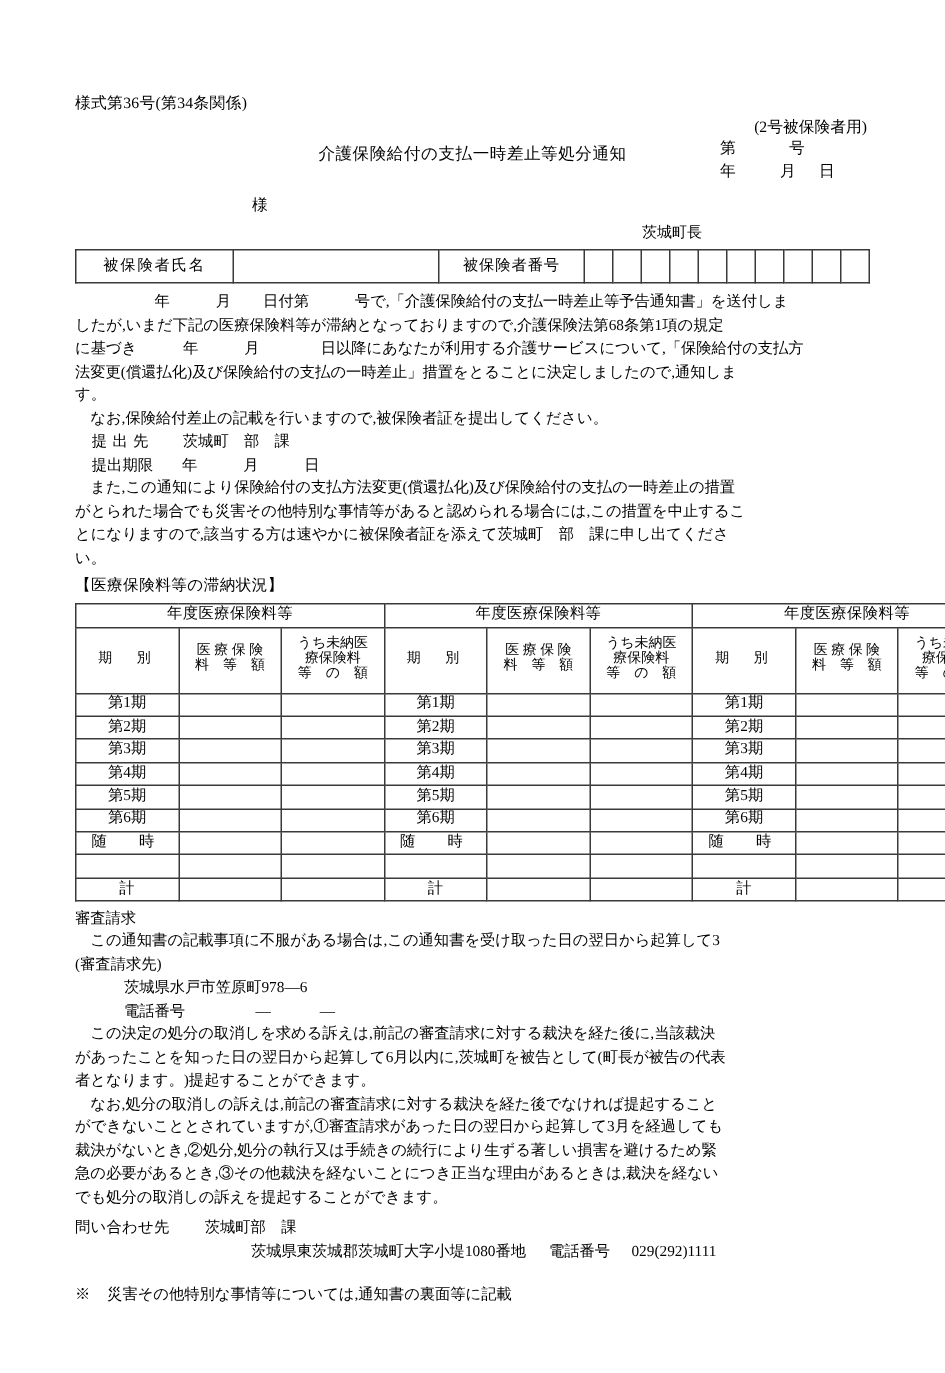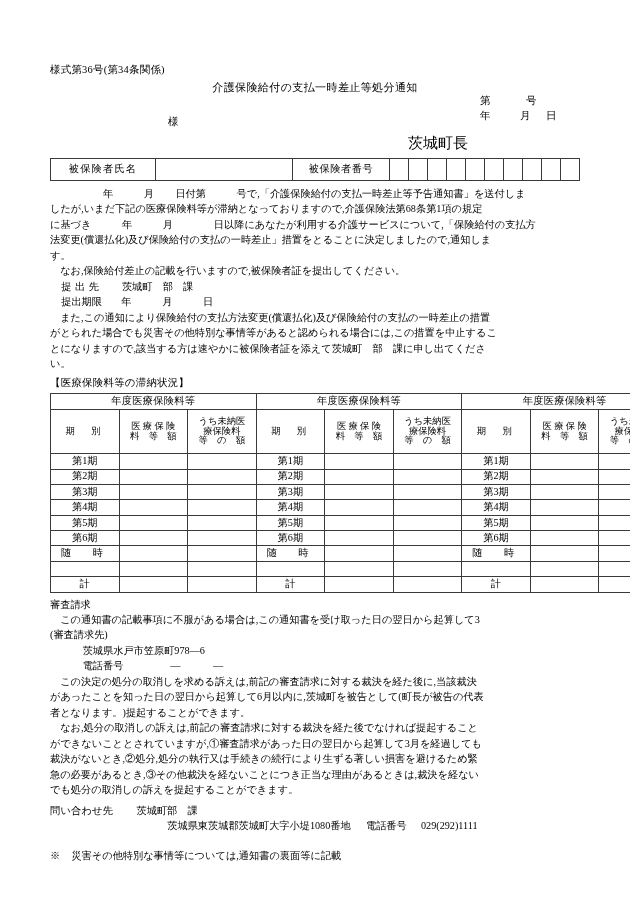--- a/index.html
+++ b/index.html
@@ -53,21 +53,21 @@
   .num-line .l { width: 46px; }
   .num-line .r { width: 30px; text-align: left; }
   .addressee {
     margin-top: 19px;
     padding-left: 118px;
     font-size: 10.5px;
   }
   .issuer {
     text-align: right;
     padding-right: 112px;
-    font-size: 15px;
+    font-size: 10px;
     margin-top: 2px;
   }
 
   
   table.grid {
     border-collapse: collapse;
     table-layout: fixed;
   }
   table.grid td, table.grid th {
     border: 1px solid #3a3a3a;
@@ -156,20 +156,23 @@
 </style>
 </head>
 <body>
 
 <div id="page">
   <div class="sheet">
 
     <div class="form-no">様式第36号(第34条関係)</div>
 
     <div class="title-wrap">
+      <div class="hdr-row2">
+        <span class="kind-of-insured">(2号被保険者用)</span>
+      </div>
       <div class="doc-title">介護保険給付の支払一時差止等処分通知</div>
       <div class="num-block">
         <div class="num-line">
           <span class="l">第</span>
           <span class="r">号</span>
         </div>
         <div class="num-line">
           <span class="l">年</span>
           <span class="r">月</span>
           <span class="r">日</span>

